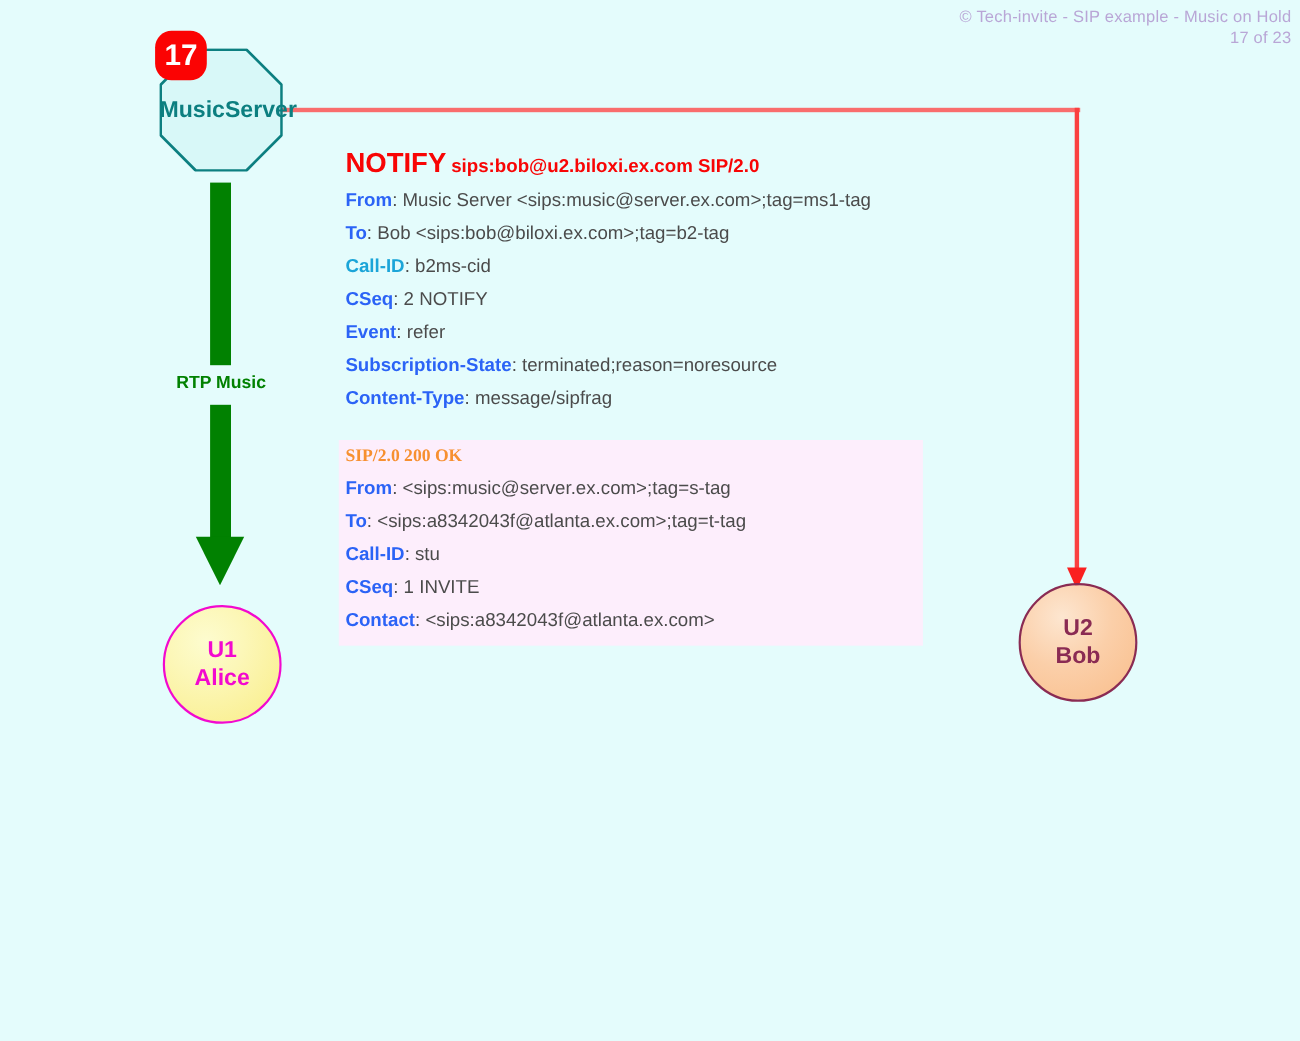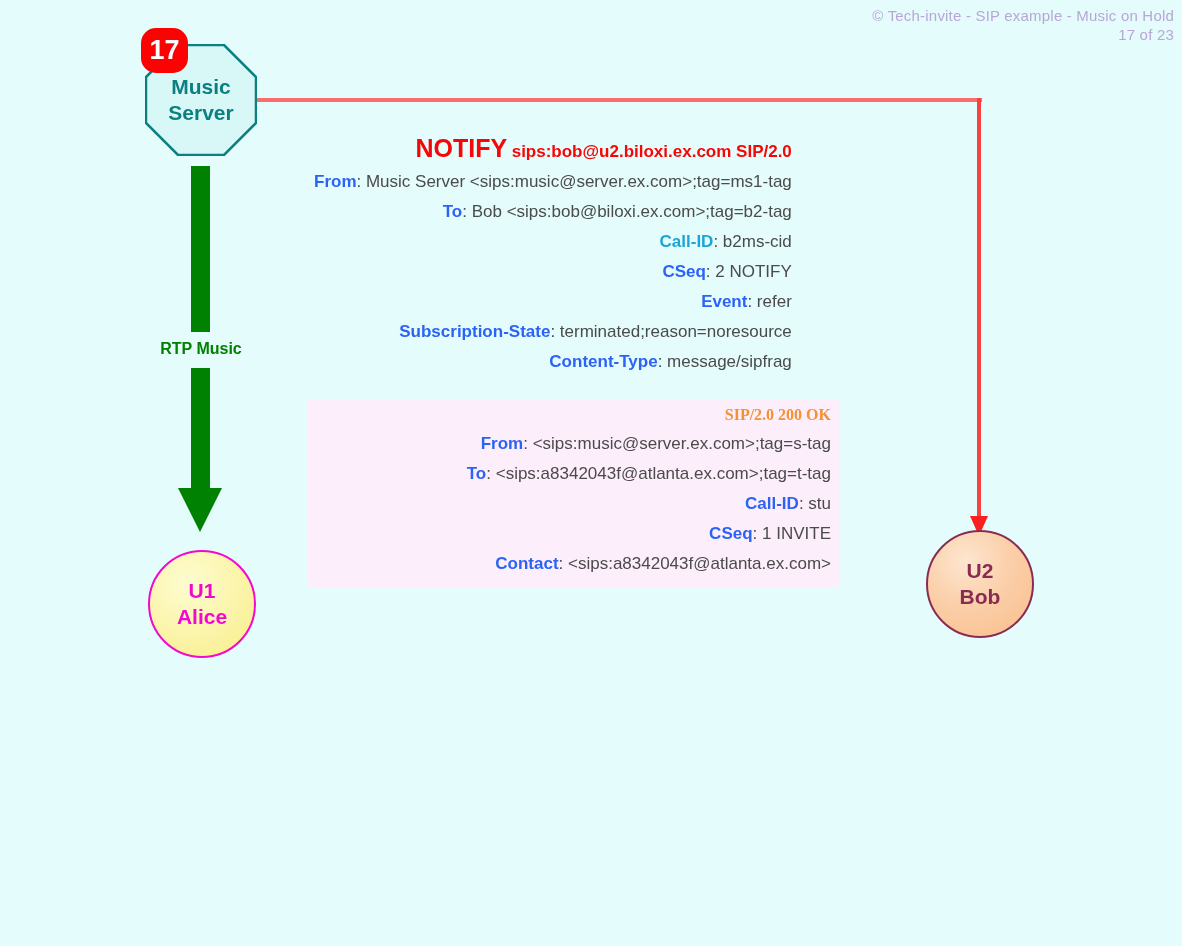--- a/index.html
+++ b/index.html
@@ -61,23 +61,23 @@
     height: 112px;
     z-index: 5;
   }
   .octagon-wrap svg { display: block; }
   .octagon-label {
     position: absolute;
     left: 0; top: 0;
     width: 112px;
     height: 112px;
     display: flex;
-    flex-direction: column;
+    flex-direction: row;
     align-items: center;
-    justify-content: center;
+    justify-content: flex-start;
     color: #0c7f80;
     font-size: 21px;
     font-weight: bold;
     line-height: 1.22;
     text-align: center;
     z-index: 7;
   }
 
   
   .node {
@@ -175,21 +175,20 @@
     border-top: 20px solid #fa2020;
     z-index: 2;
   }
 
   
   .msg {
     position: absolute;
     z-index: 4;
     padding: 6px 8px 8px 6px;
     box-sizing: border-box;
-    text-align: right;
   }
   .msg-notify {
     left: 308px;
     top: 128px;
     background: transparent;
   }
   .msg-ok {
     left: 308px;
     top: 400px;
     width: 531px;

